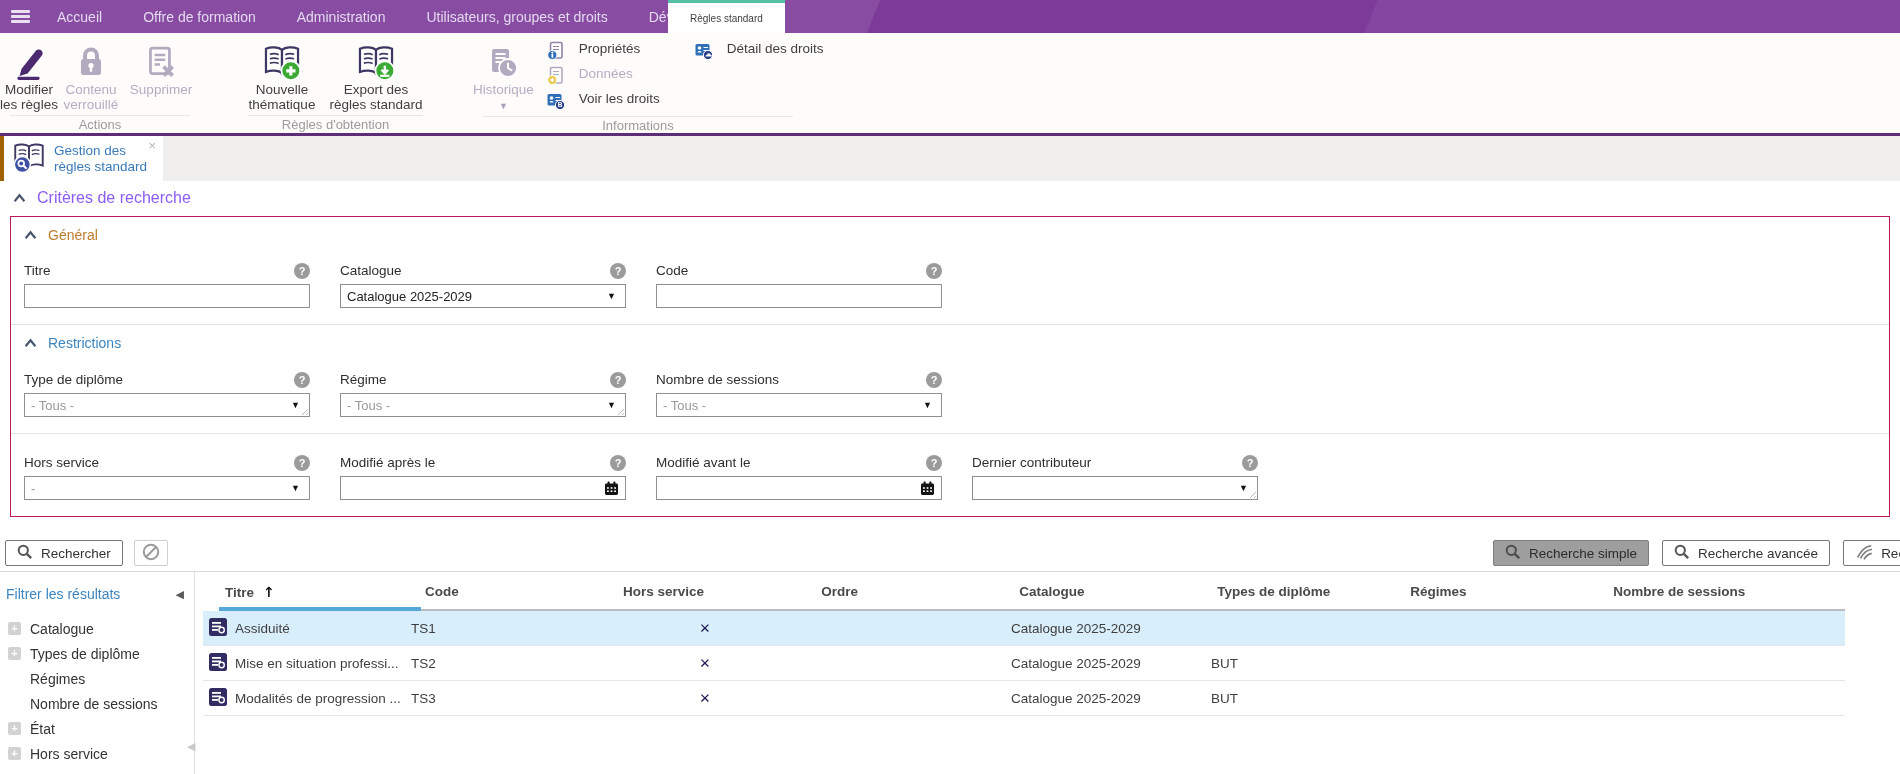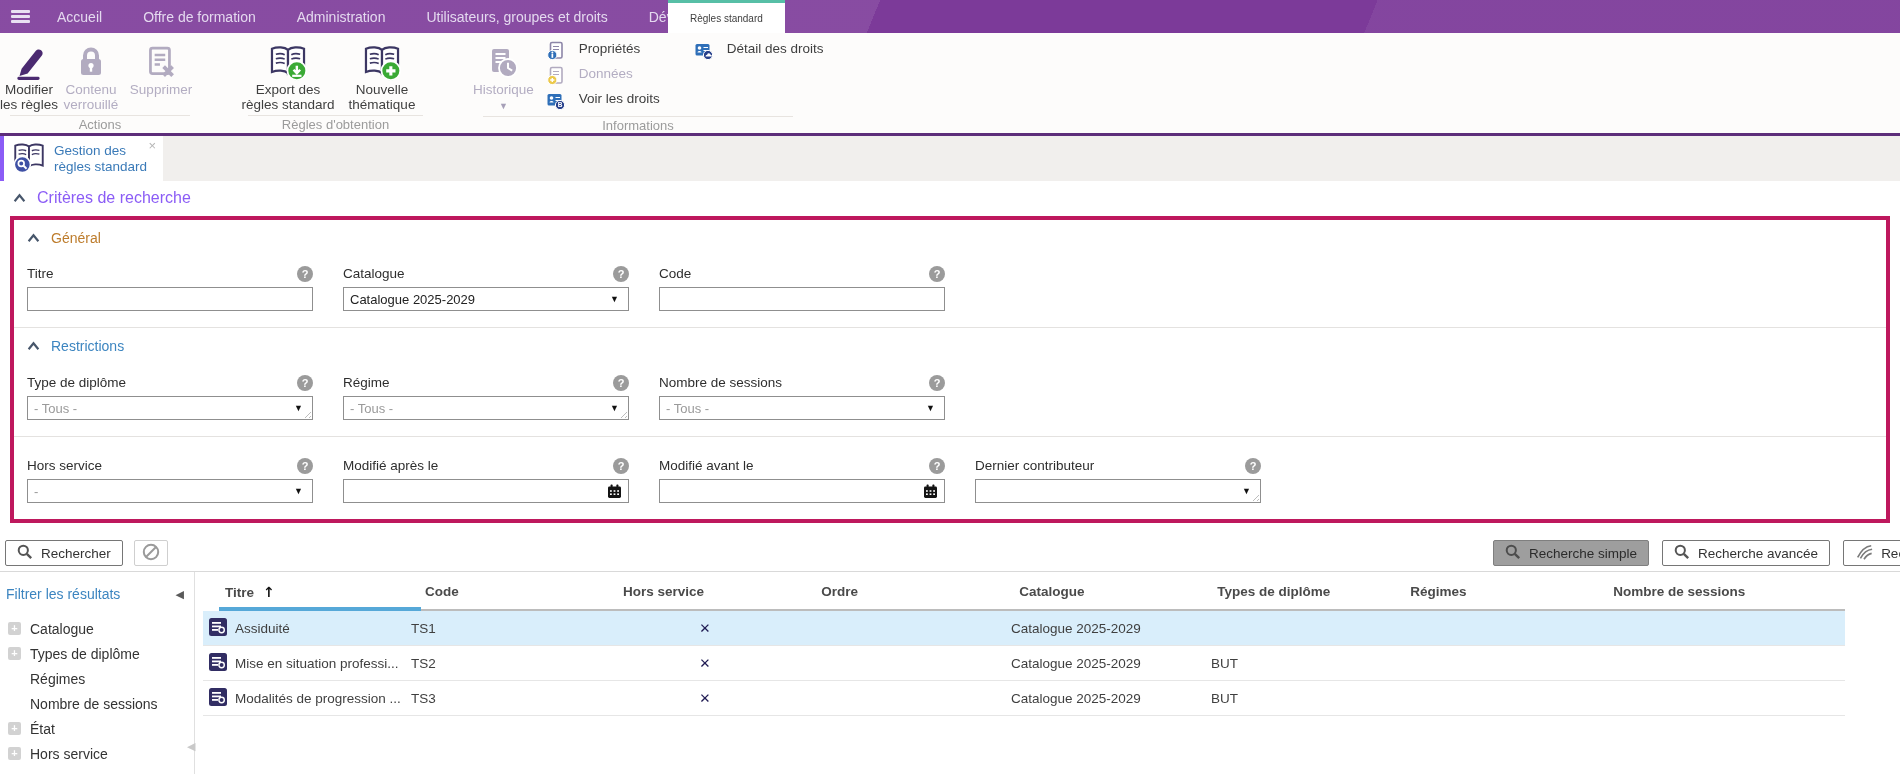--- a/index.html
+++ b/index.html
@@ -27,28 +27,28 @@
   .bigbtn { display:flex; flex-direction:column; align-items:center; padding-top:2px; font-size:13.5px; line-height:1.12; text-align:center; color:#3f3f3f; cursor:pointer; }
   .bigbtn .bicon { height:42px; display:flex; align-items:flex-end; }
   .bigbtn.disabled { color:#b3adc2; cursor:default; }
   .ddown { font-size:9px; color:#a7a0b8; margin-top:4px; }
   .stack { display:flex; flex-direction:column; margin-left:12px; padding-top:3px; }
   .smallbtn { display:flex; align-items:flex-start; gap:13px; height:25px; font-size:13.5px; color:#3f3f3f; cursor:pointer; white-space:nowrap; }
   .smallbtn.disabled { color:#b3adc2; cursor:default; }
   .purpleline { position:absolute; top:133px; left:0; width:100%; height:3px; background:#5d2d7a; }
   
   .tabstrip { position:absolute; top:136px; left:0; width:100%; height:45px; background:#f1efed; }
-  .doctab { position:absolute; left:0; top:0; width:163px; height:45px; background:#fff; border-left:4px solid #8b5cf6;
+  .doctab { position:absolute; left:0; top:0; width:163px; height:45px; background:#fff; border-left:4px solid #a16207;
     display:flex; align-items:center; gap:7px; padding:2px 6px 2px 7px; cursor:pointer; }
   .doctab .ttext { color:#3a7ab8; font-size:13.5px; line-height:1.18; width:106px; }
   .doctab .close { position:absolute; right:7px; top:2px; color:#b5b5b5; font-size:13px; cursor:pointer; }
   
   .content { position:absolute; top:181px; left:0; right:0; bottom:0; background:#fff; }
   .crit-header { position:absolute; top:8px; left:13px; display:flex; gap:11px; align-items:center; color:#8b5cf6; font-size:16px; cursor:pointer; }
-  .criteria-box { position:absolute; top:35px; left:10px; width:1880px; border:4px solid #be185d; }
+  .criteria-box { position:absolute; top:35px; left:10px; width:1880px; border:1px solid #be185d; }
   .section { position:relative; }
   .section + .section { border-top:1px solid #e4e2e0; }
   .sec-head { display:flex; gap:11px; align-items:center; padding:10px 0 0 13px; font-size:14px; color:#3c85c0; cursor:pointer; }
   .sec-head.orange { color:#bd7c2c; }
   .fields { display:flex; padding-left:13px; margin-top:20px; padding-bottom:16px; }
   .field { width:286px; margin-right:30px; position:relative; }
   .flabel { font-size:13.5px; color:#2e2e2e; height:17px; white-space:nowrap; }
   .help { position:absolute; right:0; top:0; width:16px; height:16px; border-radius:50%; background:#9b9b9b; color:#fff;
     font-size:11px; font-weight:bold; text-align:center; line-height:16px; cursor:pointer; }
   .finput { margin-top:4px; height:24px; border:1px solid #8f8f8f; background:#fff; width:100%; font-size:13px; padding:0 6px; }
@@ -144,54 +144,54 @@
             </svg>
         </span>
         <span>Supprimer</span>
       </div>
     </div>
     <div class="rlabel">Actions</div>
   </div>
 
   <div class="rgroup" style="width:195px; margin-left:38px">
     <div class="rbtns">
+      <div class="bigbtn" style="width:88px">
+        <span class="bicon">
+          <svg width="42" height="40" viewBox="0 0 38 36">
+            <g stroke="#3c3763" stroke-width="2" fill="#fff">
+              <path d="M19 7 C16 4.5 9.5 4 4.5 6 v21 c5-2 11.5-1.5 14.5 1z"></path>
+              <path d="M19 7 c3-2.5 9.5-3 14.5-1 v21 c-5-2-11.5-1.5-14.5 1z"></path>
+            </g>
+            <g stroke="#3c3763" stroke-width="1.5" fill="none">
+              <path d="M8 11 c3-.8 6-.6 8 .4 M8 15 c3-.8 6-.6 8 .4 M8 19 c3-.8 6-.6 8 .4"></path>
+              <path d="M22 11.4 c2-1 5-1.2 8-.4 M22 15.4 c2-1 5-1.2 8-.4"></path>
+            </g>
+            <circle cx="27" cy="26" r="8.5" fill="#3aaa35" stroke="#fff" stroke-width="1.6"></circle>
+            <path d="M27 21.8 v8.4 M22.8 26 h8.4" stroke="#fff" stroke-width="2.8"></path>
+          </svg>
+        </span>
+        <span>Nouvelle thématique</span>
+      </div>
       <div class="bigbtn" style="width:100px">
         <span class="bicon">
           <svg width="42" height="40" viewBox="0 0 38 36">
             <g stroke="#3c3763" stroke-width="2" fill="#fff">
               <path d="M19 7 C16 4.5 9.5 4 4.5 6 v21 c5-2 11.5-1.5 14.5 1z"></path>
               <path d="M19 7 c3-2.5 9.5-3 14.5-1 v21 c-5-2-11.5-1.5-14.5 1z"></path>
             </g>
             <g stroke="#3c3763" stroke-width="1.5" fill="none">
               <path d="M8 11 c3-.8 6-.6 8 .4 M8 15 c3-.8 6-.6 8 .4 M8 19 c3-.8 6-.6 8 .4"></path>
               <path d="M22 11.4 c2-1 5-1.2 8-.4 M22 15.4 c2-1 5-1.2 8-.4"></path>
             </g>
             <circle cx="27" cy="26" r="8.5" fill="#3aaa35" stroke="#fff" stroke-width="1.6"></circle>
             <path d="M27 21.5 v6 M24 25 l3 3.2 3-3.2" stroke="#fff" stroke-width="2.2" fill="none"></path>
             <path d="M22.8 30.5 h8.4" stroke="#fff" stroke-width="2"></path>
           </svg>
         </span>
         <span>Export des règles standard</span>
-      </div>
-      <div class="bigbtn" style="width:88px">
-        <span class="bicon">
-          <svg width="42" height="40" viewBox="0 0 38 36">
-            <g stroke="#3c3763" stroke-width="2" fill="#fff">
-              <path d="M19 7 C16 4.5 9.5 4 4.5 6 v21 c5-2 11.5-1.5 14.5 1z"></path>
-              <path d="M19 7 c3-2.5 9.5-3 14.5-1 v21 c-5-2-11.5-1.5-14.5 1z"></path>
-            </g>
-            <g stroke="#3c3763" stroke-width="1.5" fill="none">
-              <path d="M8 11 c3-.8 6-.6 8 .4 M8 15 c3-.8 6-.6 8 .4 M8 19 c3-.8 6-.6 8 .4"></path>
-              <path d="M22 11.4 c2-1 5-1.2 8-.4 M22 15.4 c2-1 5-1.2 8-.4"></path>
-            </g>
-            <circle cx="27" cy="26" r="8.5" fill="#3aaa35" stroke="#fff" stroke-width="1.6"></circle>
-            <path d="M27 21.8 v8.4 M22.8 26 h8.4" stroke="#fff" stroke-width="2.8"></path>
-          </svg>
-        </span>
-        <span>Nouvelle thématique</span>
       </div>
     </div>
     <div class="rlabel">Règles d'obtention</div>
   </div>
 
   <div class="rgroup" style="width:330px; margin-left:40px">
     <div class="rbtns">
       <div class="bigbtn disabled" style="width:72px">
         <span class="bicon">
           <svg width="36" height="38" viewBox="0 0 36 36">

